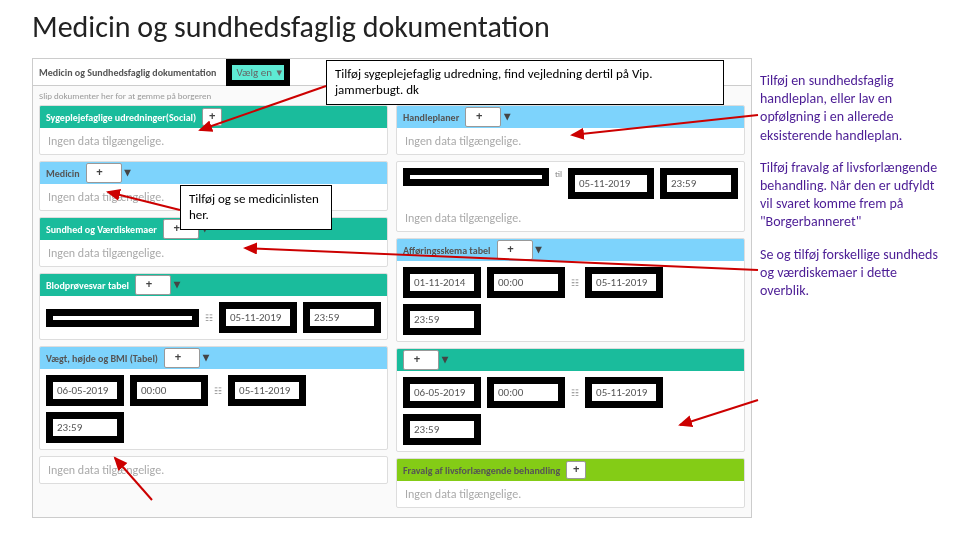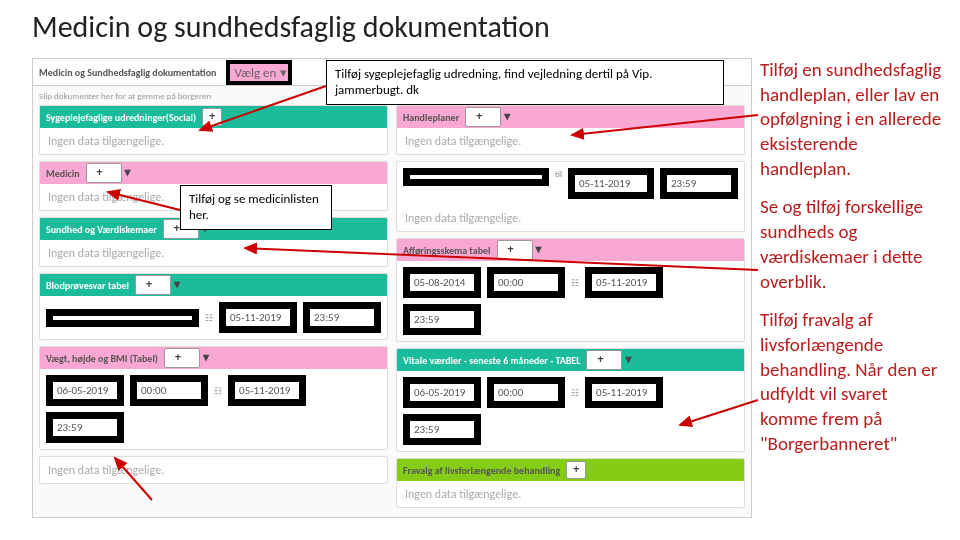--- a/index.html
+++ b/index.html
@@ -1,39 +1,39 @@
 <!DOCTYPE html>
 <html><head>
 <meta charset="utf-8">
 <style>
   html,body{margin:0;padding:0;font-family:Calibri,Arial,sans-serif;background:#fff;width:960px;height:540px;overflow:hidden}
   .slide{position:relative;width:920px;height:540px}
   .title{position:absolute;left:32px;top:8px;font-size:30px;color:#222}
   .app{position:absolute;left:32px;top:58px;width:718px;height:458px;border:1px solid #ccc;background:#fafafa}
   .app-header{height:26px;background:#fff;border-bottom:1px solid #ccc;font-size:10px;color:#555;display:flex;align-items:center;padding:0 6px;gap:10px}
   .app-header .ht{font-weight:bold}
-  .dd{background:#f9a8d4;border:4px solid #000000;font-size:13px;padding:1px 12px 1px 4px;position:relative;color:#666}
+  .dd{background:#5eead4;border:6px solid #000000;font-size:11px;padding:1px 12px 1px 4px;position:relative;color:#666}
   .dd::after{content:"▾";position:absolute;right:2px;top:1px;color:#666}
   .subhdr{font-size:9px;color:#999;padding:4px 6px}
   .cols{display:flex;gap:8px;padding:0 6px}
   .col{flex:1;display:flex;flex-direction:column;gap:6px}
   .sec{border:1px solid #ddd;background:#fff;border-radius:2px;overflow:hidden}
   .bar{height:22px;display:flex;align-items:center;padding:0 6px;font-size:10px;font-weight:bold;gap:6px}
   .bar.teal{background:#1abc9c;color:#fff}
-  .bar.grey{background:#f9a8d4;color:#555}
+  .bar.grey{background:#7dd3fc;color:#555}
   .bar.yellow{background:#84cc16;color:#555}
   .plus{width:18px;height:16px;border:1px solid #999;background:#fff;color:#444;font-size:12px;line-height:14px;text-align:center;border-radius:2px;position:relative}
   .plus.dd::after{content:"▾";position:absolute;right:-10px;top:1px;color:#444}
   .plus.dd{margin-right:12px}
   .nodata{font-size:12px;color:#aaa;padding:6px 8px}
   .rowfields{display:flex;gap:6px;padding:6px;align-items:center;font-size:9px;color:#666;flex-wrap:wrap}
   .fld{border:7px solid #000000;background:#fff;padding:2px 4px;min-width:56px;font-size:11px;color:#555}
   .sep{color:#888;font-size:9px}
   .callout{position:absolute;background:#fff;border:1px solid #000;padding:5px 8px;font-size:13px;line-height:1.25;color:#000}
-  .side{position:absolute;left:760px;top:58px;width:188px;font-size:19px;line-height:1.3;color:#b91c1c}
+  .side{position:absolute;left:760px;top:72px;width:188px;font-size:14px;line-height:1.3;color:#4c1d95}
   .side p{margin:0 0 14px 0}
   svg.arrow{position:absolute;pointer-events:none;overflow:visible}
   .pnrow{display:flex;gap:6px;padding:6px;align-items:flex-start}
   .pnrow .fld{flex:1}
 </style>
 </head>
 <body>
 
 <div class="slide">
   <div class="title">Medicin og sundhedsfaglig dokumentation</div>
@@ -125,31 +125,30 @@
           </div>
           <div class="nodata">Ingen data tilgængelige.</div>
         </div>
 
         <div class="sec">
           <div class="bar grey">
             <span>Afføringsskema tabel</span>
             <span class="plus dd">+</span>
           </div>
           <div class="rowfields">
-            <span class="fld">05-08-2014</span>
+            <span class="fld">01-11-2014</span>
             <span class="fld">00:00</span>
             <span class="sep">☷</span>
             <span class="fld">05-11-2019</span>
             <span class="fld">23:59</span>
           </div>
         </div>
 
         <div class="sec">
           <div class="bar teal">
-            <span>Vitale værdier - seneste 6 måneder - TABEL</span>
             <span class="plus dd">+</span>
           </div>
           <div class="rowfields">
             <span class="fld">06-05-2019</span>
             <span class="fld">00:00</span>
             <span class="sep">☷</span>
             <span class="fld">05-11-2019</span>
             <span class="fld">23:59</span>
           </div>
         </div>
@@ -184,17 +183,17 @@
 
     <line x1="758" y1="115" x2="572" y2="135" stroke="#c00" stroke-width="2" marker-end="url(#ah)"></line>
 
     <line x1="758" y1="270" x2="245" y2="248" stroke="#c00" stroke-width="2" marker-end="url(#ah)"></line>
 
     <line x1="758" y1="400" x2="680" y2="425" stroke="#c00" stroke-width="2" marker-end="url(#ah)"></line>
   </svg>
 
   <div class="side">
     <p>Tilføj en sundhedsfaglig handleplan, eller lav en opfølgning i en allerede eksisterende handleplan.</p>
+    <p>Tilføj fravalg af livsforlængende behandling. Når den er udfyldt vil svaret komme frem på "Borgerbanneret"</p>
     <p>Se og tilføj forskellige sundheds og værdiskemaer i dette overblik.</p>
-    <p>Tilføj fravalg af livsforlængende behandling. Når den er udfyldt vil svaret komme frem på "Borgerbanneret"</p>
   </div>
 
 </div>
 
 </body></html>

